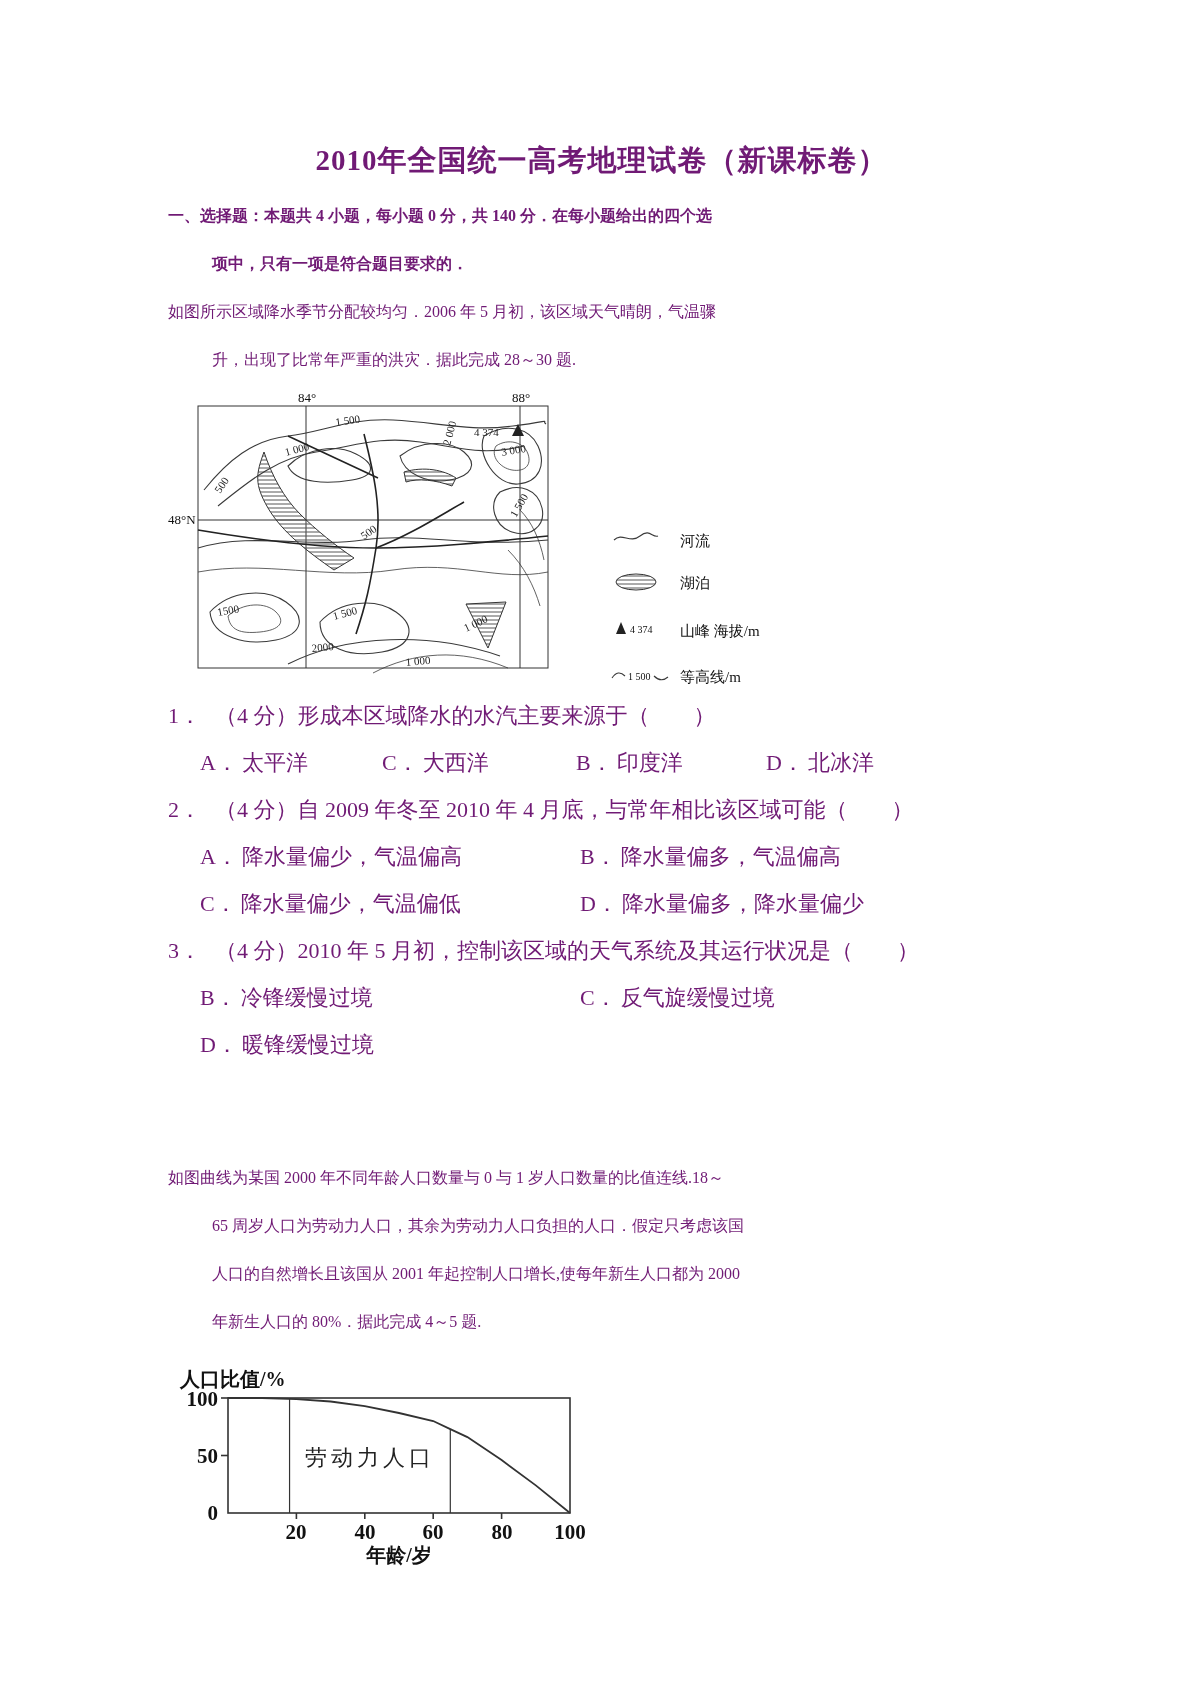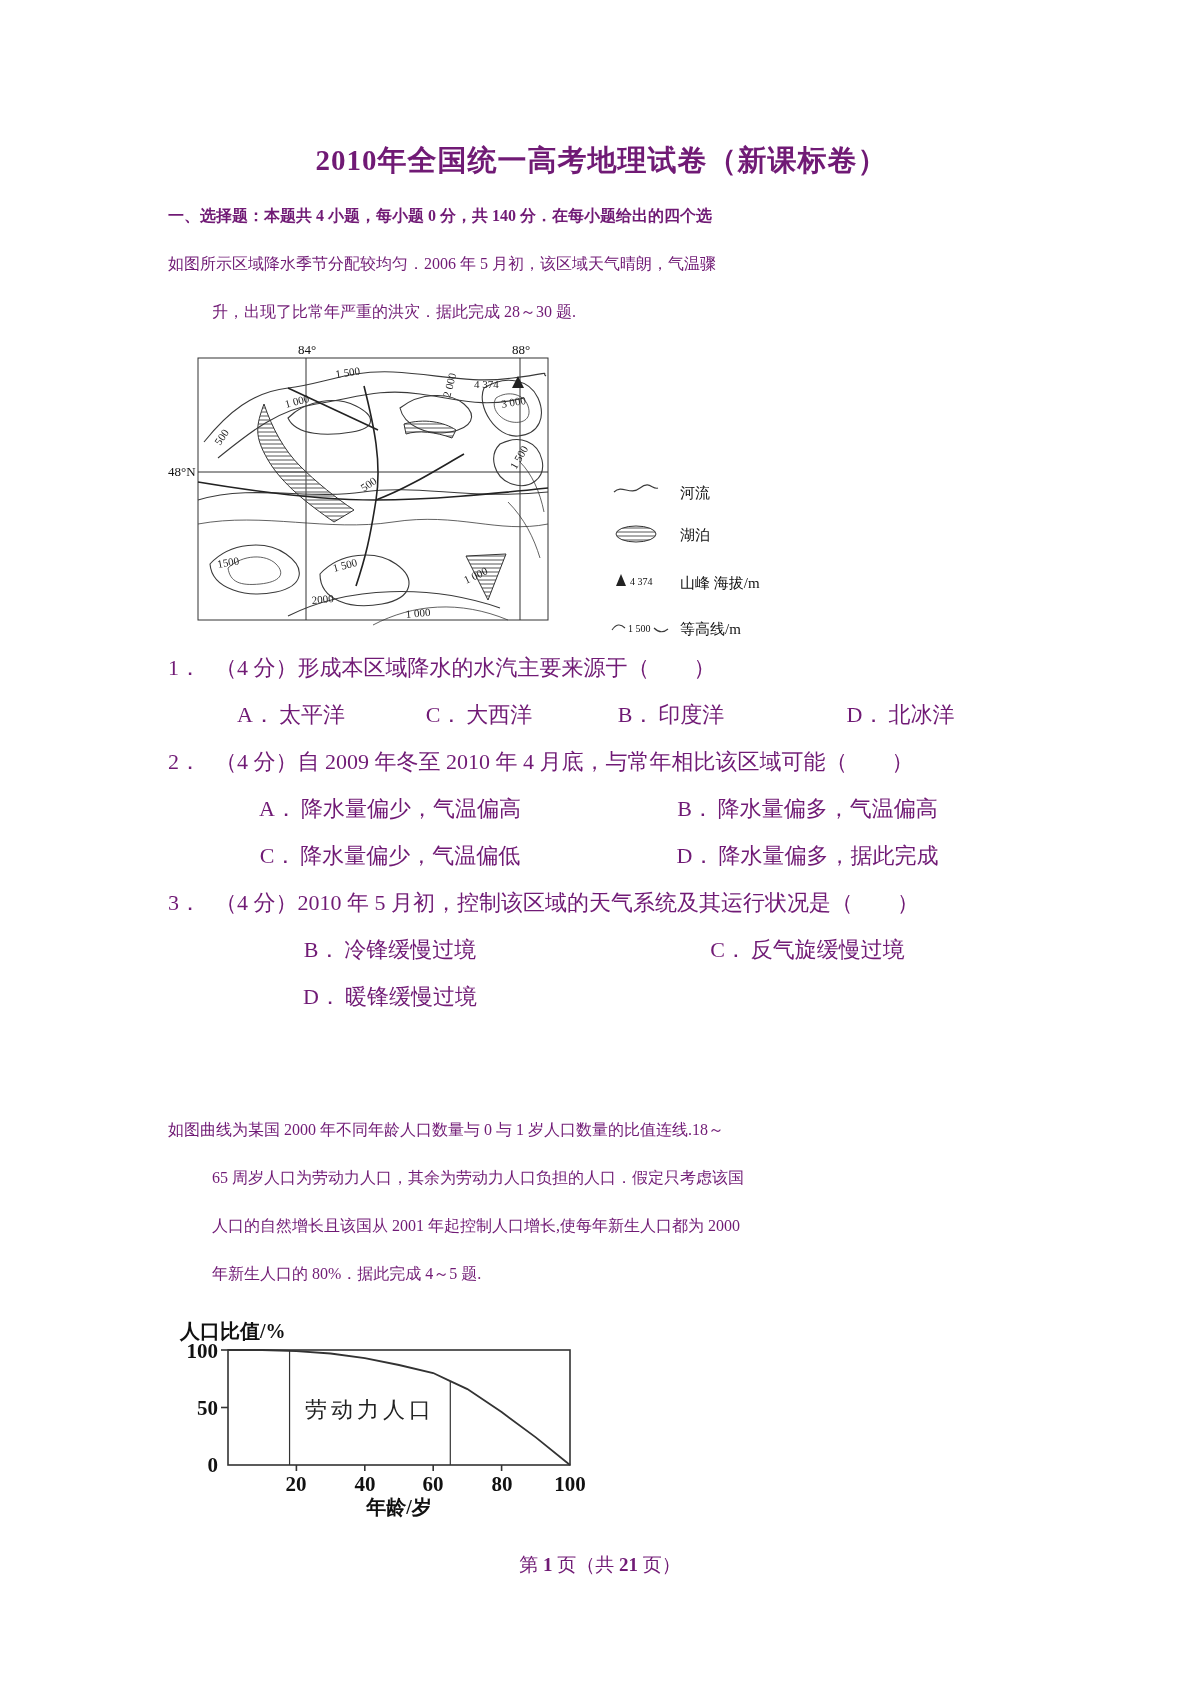--- a/index.html
+++ b/index.html
@@ -37,21 +37,21 @@
   .chart-svg .tick { stroke:#333; stroke-width:1.6; }
   .chart-svg .tick-lbl { font-size:21px; font-weight:bold; fill:#111; }
   .chart-svg .ax-label { font-size:20px; font-weight:bold; fill:#111; }
   .chart-svg .annot { font-size:22px; fill:#222; letter-spacing:4px; }
   .chart-svg .curve { fill:none; stroke:#333; stroke-width:1.8; }
   .chart-svg .ref-line { stroke:#333; stroke-width:1.2; }
 
   
   .question { font-size:22px; line-height:47px; }
   .q-stem .q-num { margin-right:14px; }
-  .options { padding-left:32px; display:grid;text-align:center; }
+  .options { padding-left:32px; display:grid; }
   .options.cols-4 { grid-template-columns:182px 194px 190px auto; }
   .options.cols-2 { grid-template-columns:380px auto; }
   .option { white-space:nowrap; }
   .opt-label { margin-right:4px; }
 
   .block-gap { height:86px; }
 
   .footer {
     position:absolute; top:1552px; left:0; width:100%;
     text-align:center; font-size:19px;
@@ -61,20 +61,21 @@
 </head>
 <body>
 
 <div class="page">
   <div class="content">
 
     <h1 class="doc-title">2010年全国统一高考地理试卷（新课标卷）</h1>
 
     <div class="para bold">
       <div class="line">一、选择题：本题共 4 小题，每小题 0 分，共 140 分．在每小题给出的四个选</div>
+      <div class="line indent">项中，只有一项是符合题目要求的．</div>
     </div>
 
     <div class="para">
       <div class="line">如图所示区域降水季节分配较均匀．2006 年 5 月初，该区域天气晴朗，气温骤</div>
       <div class="line indent">升，出现了比常年严重的洪灾．据此完成 28～30 题.</div>
     </div>
 
     <figure class="map-fig">
       <svg class="map-svg" width="600" height="300" viewBox="0 0 600 300">
         <defs>
@@ -165,21 +166,21 @@
     </div>
 
     <div class="question">
       <div class="q-stem">
         <span class="q-num">2．</span><span>（4 分）自 2009 年冬至 2010 年 4 月底，与常年相比该区域可能（　　）</span>
       </div>
       <div class="options cols-2">
         <span class="option"><span class="opt-label">A．</span><span>降水量偏少，气温偏高</span></span>
         <span class="option"><span class="opt-label">B．</span><span>降水量偏多，气温偏高</span></span>
         <span class="option"><span class="opt-label">C．</span><span>降水量偏少，气温偏低</span></span>
-        <span class="option"><span class="opt-label">D．</span><span>降水量偏多，据此完成</span></span>
+        <span class="option"><span class="opt-label">D．</span><span>降水量偏多，降水量偏少</span></span>
       </div>
     </div>
 
     <div class="question">
       <div class="q-stem">
         <span class="q-num">3．</span><span>（4 分）2010 年 5 月初，控制该区域的天气系统及其运行状况是（　　）</span>
       </div>
       <div class="options cols-2">
         <span class="option"><span class="opt-label">B．</span><span>冷锋缓慢过境</span></span>
         <span class="option"><span class="opt-label">C．</span><span>反气旋缓慢过境</span></span>
@@ -223,16 +224,13 @@
 
         <polyline id="pop-curve" class="curve" points="50.0,34.0 84.2,34.0 118.4,35.2 152.6,37.5 186.8,42.1 221.0,49.0 255.2,57.0 272.3,65.1 289.4,73.1 323.6,96.1 357.8,121.4 392.0,149.0"></polyline>
 
         <text x="192" y="101" text-anchor="middle" class="annot">劳动力人口</text>
         <text x="221" y="198" text-anchor="middle" class="ax-label">年龄/岁</text>
       </svg>
     </figure>
 
   </div>
 
-  <div class="footer">
-    <span>第 </span><span class="num">1</span><span> 页（共 </span><span class="num">21</span><span> 页）</span>
-  </div>
 </div>
 
 </body></html>

